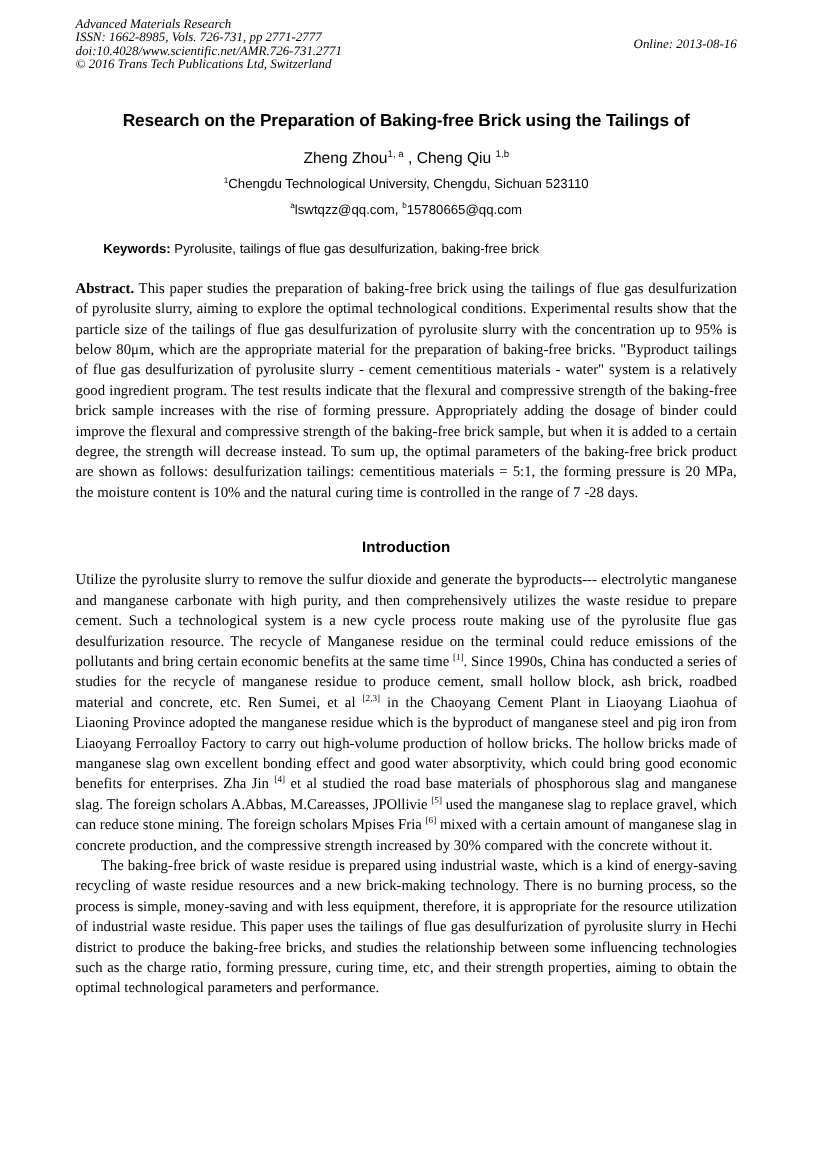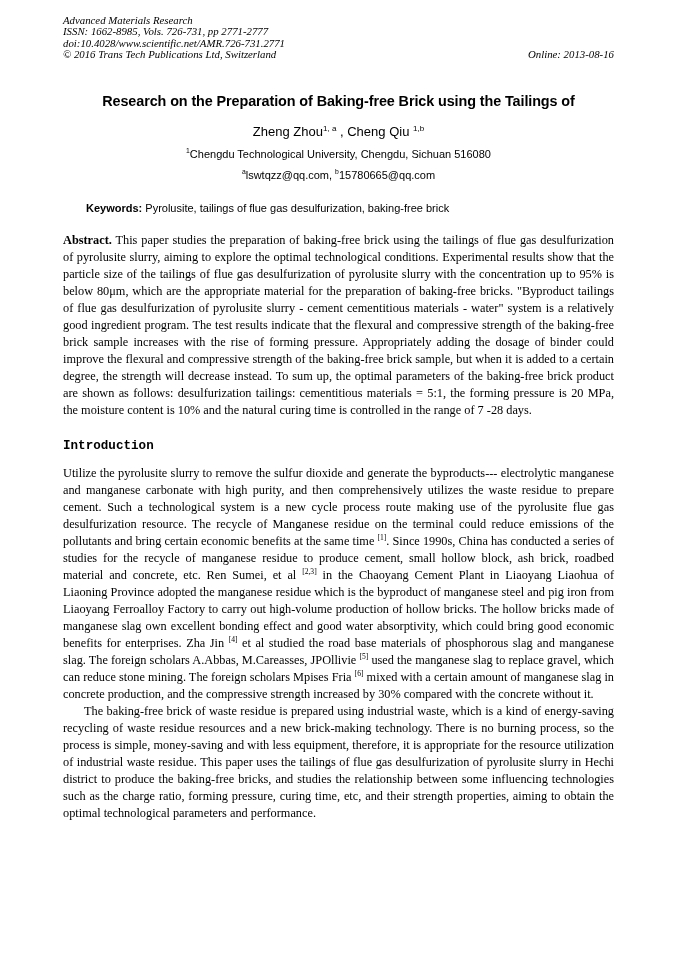--- a/index.html
+++ b/index.html
@@ -6,21 +6,21 @@
   html, body { background: #ffffff; }
   body {
     width: 678px; height: 959px; overflow: hidden;
     color: #000;
     font-family: "Liberation Serif", serif;
   }
   .page { padding: 15px 64px 0 63px; }
 
   
   .hdr {
-    display: flex; justify-content: space-between; align-items: flex-end;
+    display: flex; justify-content: space-between; align-items: center;
     font-family: "Liberation Serif", serif;
     font-style: italic; font-size: 10.8px; line-height: 11.3px;
   }
   .hdr-left div { white-space: nowrap; }
   .hdr-right { white-space: nowrap; }
 
   
   .title {
     margin-top: 32px;
     text-align: center;
@@ -47,24 +47,24 @@
 
   
   .body-text {
     font-family: "Liberation Serif", serif;
     font-size: 12.3px; line-height: 17px;
     text-align: justify;
   }
   .abstract { margin-top: 17px; }
   .abstract b { font-weight: bold; }
   .section-heading {
-    margin-top: 19px;
-    font-family: Liberation Mono, monospace;
+    margin-top: 29px;
+    font-family: Liberation Sans, sans-serif;
     font-weight: bold; font-size: 12.6px; line-height: 17px;
-    text-align: left;
+    text-align: center;
   }
   .p-first { margin-top: 10px; }
   .p-indent { text-indent: 21px; }
   sup {
     vertical-align: super;
     font-size: 62%;
     line-height: 0;
   }
 </style>
 </head>
@@ -79,21 +79,21 @@
       <div>doi:10.4028/www.scientific.net/AMR.726-731.2771</div>
       <div>© 2016 Trans Tech Publications Ltd, Switzerland</div>
     </div>
     <div class="hdr-right">Online: 2013-08-16</div>
   </div>
 
   <h1 class="title"><span>Research on the Preparation of Baking-free Brick using the Tailings of</span><br></h1>
 
   <div class="authors"><span>Zheng Zhou</span><sup>1, a</sup><span> , </span><span>Cheng Qiu </span><sup>1,b</sup></div>
 
-  <div class="affil"><sup>1</sup><span>Chengdu Technological University, Chengdu, Sichuan 516080</span></div>
+  <div class="affil"><sup>1</sup><span>Chengdu Technological University, Chengdu, Sichuan 523110</span></div>
 
   <div class="emails"><sup>a</sup><span>lswtqzz@qq.com, </span><sup>b</sup><span>15780665@qq.com</span></div>
 
   <div class="keywords"><b>Keywords:</b><span> Pyrolusite, tailings of flue gas desulfurization, baking-free brick</span></div>
 
   <p class="body-text abstract"><b>Abstract.</b><span> This paper studies the preparation of baking-free brick using the tailings of flue gas desulfurization of pyrolusite slurry, aiming to explore the optimal technological conditions. Experimental results show that the particle size of the tailings of flue gas desulfurization of pyrolusite slurry with the concentration up to 95% is below 80μm, which are the appropriate material for the preparation of baking-free bricks. "Byproduct tailings of flue gas desulfurization of pyrolusite slurry - cement cementitious materials - water" system is a relatively good ingredient program. The test results indicate that the flexural and compressive strength of the baking-free brick sample increases with the rise of forming pressure. Appropriately adding the dosage of binder could improve the flexural and compressive strength of the baking-free brick sample, but when it is added to a certain degree, the strength will decrease instead. To sum up, the optimal parameters of the baking-free brick product are shown as follows: desulfurization tailings: cementitious materials = 5:1, the forming pressure is 20 MPa, the moisture content is 10% and the natural curing time is controlled in the range of 7 -28 days.</span></p>
 
   <h2 class="section-heading">Introduction</h2>
 
   <p class="body-text p-first"><span>Utilize the pyrolusite slurry to remove the sulfur dioxide and generate the byproducts--- electrolytic manganese and manganese carbonate with high purity, and then comprehensively utilizes the waste residue to prepare cement. Such a technological system is a new cycle process route making use of the pyrolusite flue gas desulfurization resource. The recycle of Manganese residue on the terminal could reduce emissions of the pollutants and bring certain economic benefits at the same time </span><sup>[1]</sup><span>. Since 1990s, China has conducted a series of studies for the recycle of manganese residue to produce cement, small hollow block, ash brick, roadbed material and concrete, etc. Ren Sumei, et al </span><sup>[2,3]</sup><span> in the Chaoyang Cement Plant in Liaoyang Liaohua of Liaoning Province adopted the manganese residue which is the byproduct of manganese steel and pig iron from Liaoyang Ferroalloy Factory to carry out high-volume production of hollow bricks. The hollow bricks made of manganese slag own excellent bonding effect and good water absorptivity, which could bring good economic benefits for enterprises. Zha Jin </span><sup>[4]</sup><span> et al studied the road base materials of phosphorous slag and manganese slag. The foreign scholars A.Abbas, M.Careasses, JPOllivie </span><sup>[5]</sup><span> used the manganese slag to replace gravel, which can reduce stone mining. The foreign scholars Mpises Fria </span><sup>[6]</sup><span> mixed with a certain amount of manganese slag in concrete production, and the compressive strength increased by 30% compared with the concrete without it.</span></p>

